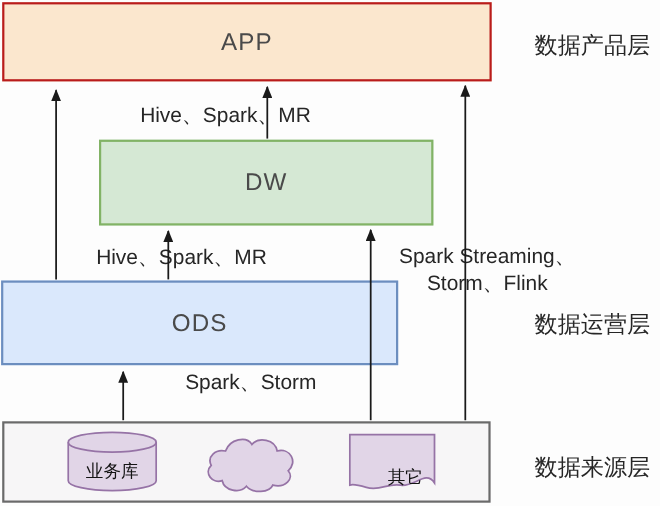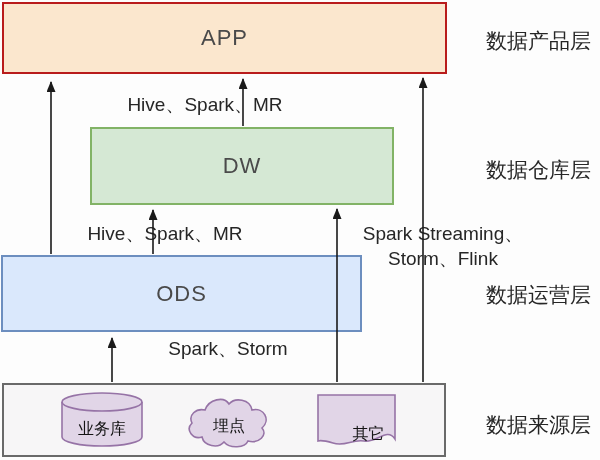--- a/index.html
+++ b/index.html
@@ -50,29 +50,27 @@
     <path d="M1 11 a40 9 0 0 1 80 0 v35 a40 9 0 0 1 -80 0 z" fill="#e1d5e7" stroke="#9673a6" stroke-width="1.6"></path>
     <path d="M1 11 a40 9 0 0 0 80 0" fill="none" stroke="#9673a6" stroke-width="1.6"></path>
   </svg>
   <div class="shape-label" style="left:63px;top:419px;width:78px;">业务库</div>
 
   <svg class="shape" style="left:183px;top:391px;" width="92" height="60" viewBox="0 0 92 60">
     <path d="M22 19 C 13 17 5 24 9 32 C 2 39 10 49 19 46 C 21 55 35 58 41 51
              C 47 58 62 57 65 50 C 76 53 85 44 79 37 C 88 29 81 16 69 19
              C 67 8 52 6 46 13 C 41 5 26 8 22 19 Z" fill="#e1d5e7" stroke="#9673a6" stroke-width="1.6"></path>
   </svg>
-  <div class="shape-label" style="left:190px;top:416px;width:78px;">埋点</div>
 
   <svg class="shape" style="left:317px;top:394px;" width="80" height="54" viewBox="0 0 80 54">
     <path d="M1 1 H78 V45 C 70 33 60 49 47 47 C 35 45 28 53 16 49 C 9 47 4 46 1 47 Z" fill="#e1d5e7" stroke="#9673a6" stroke-width="1.6"></path>
   </svg>
   <div class="shape-label" style="left:319px;top:404px;width:99px;margin-top:20px;">其它</div>
 
   <div class="annotation" style="top:27px;">数据产品层</div>
-  <div class="annotation" style="top:156px;">数据仓库层</div>
   <div class="annotation" style="top:281px;">数据运营层</div>
   <div class="annotation" style="top:411px;">数据来源层</div>
 
   <div class="flow-label" style="left:110px;top:92px;width:190px;">Hive、Spark、MR</div>
   <div class="flow-label" style="left:72px;top:221px;width:186px;">Hive、Spark、MR</div>
   <div class="flow-label" style="left:355px;top:221px;width:176px;line-height:25px;">
     <div>Spark Streaming、</div>
     <div>Storm、Flink</div>
   </div>
   <div class="flow-label" style="left:140px;top:337px;width:176px;line-height:24px;">

